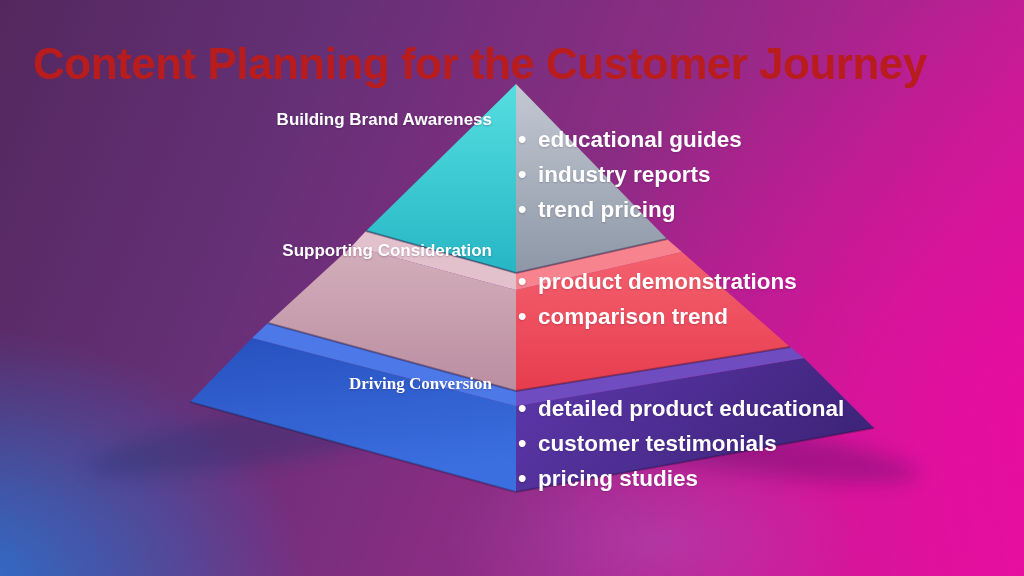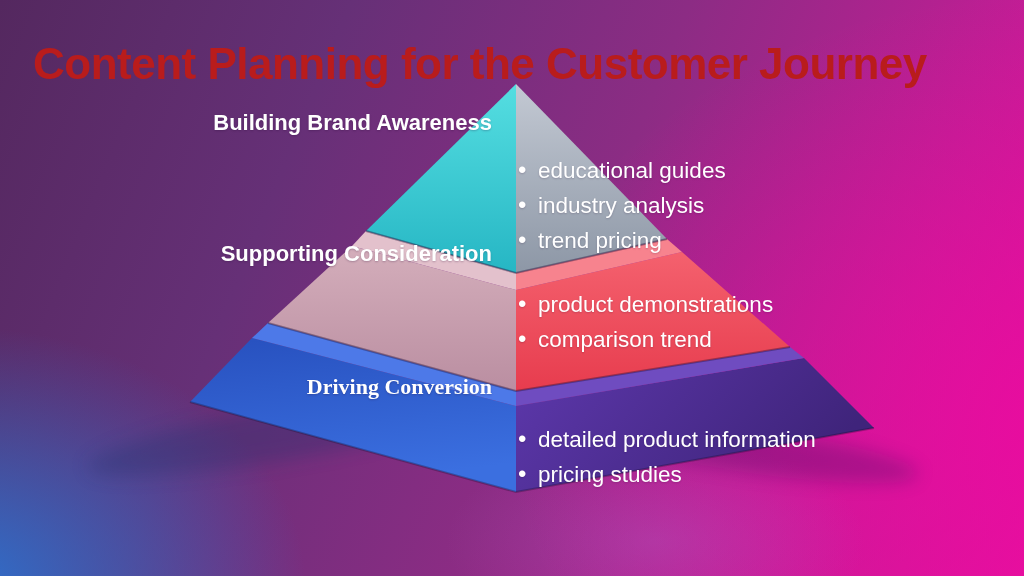--- a/index.html
+++ b/index.html
@@ -13,32 +13,32 @@
       linear-gradient(112deg, #54285f 0%, #663077 28%, #8c2c84 55%, #c21d95 82%, #e2129e 100%);
   }
   .stage{position:absolute;inset:0;}
   svg{position:absolute;left:0;top:0;}
   .title{
     position:absolute;left:33px;top:10px;width:960px;
     color:#b91c1c;font-weight:700;font-size:44px;letter-spacing:-0.5px;
     white-space:nowrap;
   }
   .tier-label{
-    position:absolute;right:532px;color:#ffffff;font-weight:700;font-size:22px;
+    position:absolute;right:532px;color:#ffffff;font-weight:700;font-size:17px;
     white-space:nowrap;text-shadow:0 1px 2px rgba(40,10,50,.25);
   }
   .label-1{top:110px;}
   .label-2{top:241px;text-align:right;}
   .label-3{top:374px;font-family:Liberation Serif, serif;}
   .bullets{
-    position:absolute;left:518px;color:#ffffff;font-size:22.5px;font-weight:400;
-    line-height:34px;white-space:nowrap;text-shadow:0 1px 2px rgba(40,10,50,.2);margin-top:31px;
+    position:absolute;left:518px;color:#ffffff;font-size:22.5px;font-weight:700;
+    line-height:34px;white-space:nowrap;text-shadow:0 1px 2px rgba(40,10,50,.2);
   }
   .bullets-1{top:122px;}
-  .bullets-2{top:256px;}
+  .bullets-2{top:264px;}
   .bullets-3{top:391px;}
   .bullet-line::before{
     content:"\2022";
     display:inline-block;width:20px;color:#ffffff;font-size:24px;
   }
 </style>
 </head>
 <body>
 
 <div class="stage">
@@ -98,27 +98,28 @@
   </svg>
 
   <h1 class="title">Content Planning for the Customer Journey</h1>
 
   <div class="tier-label label-1">Building Brand Awareness</div>
   <div class="tier-label label-2">Supporting Consideration</div>
   <div class="tier-label label-3">Driving Conversion</div>
 
   <div class="bullets bullets-1">
     <div class="bullet-line"><span>educational guides</span></div>
-    <div class="bullet-line"><span>industry analysis</span></div>
+    <div class="bullet-line"><span>industry reports</span></div>
     <div class="bullet-line"><span>trend pricing</span></div>
   </div>
 
   <div class="bullets bullets-2">
     <div class="bullet-line"><span>product demonstrations</span></div>
     <div class="bullet-line"><span>comparison trend</span></div>
   </div>
 
   <div class="bullets bullets-3">
-    <div class="bullet-line"><span>detailed product information</span></div>
+    <div class="bullet-line"><span>detailed product educational</span></div>
+    <div class="bullet-line"><span>customer testimonials</span></div>
     <div class="bullet-line"><span>pricing studies</span></div>
   </div>
 
 </div>
 
 </body></html>

